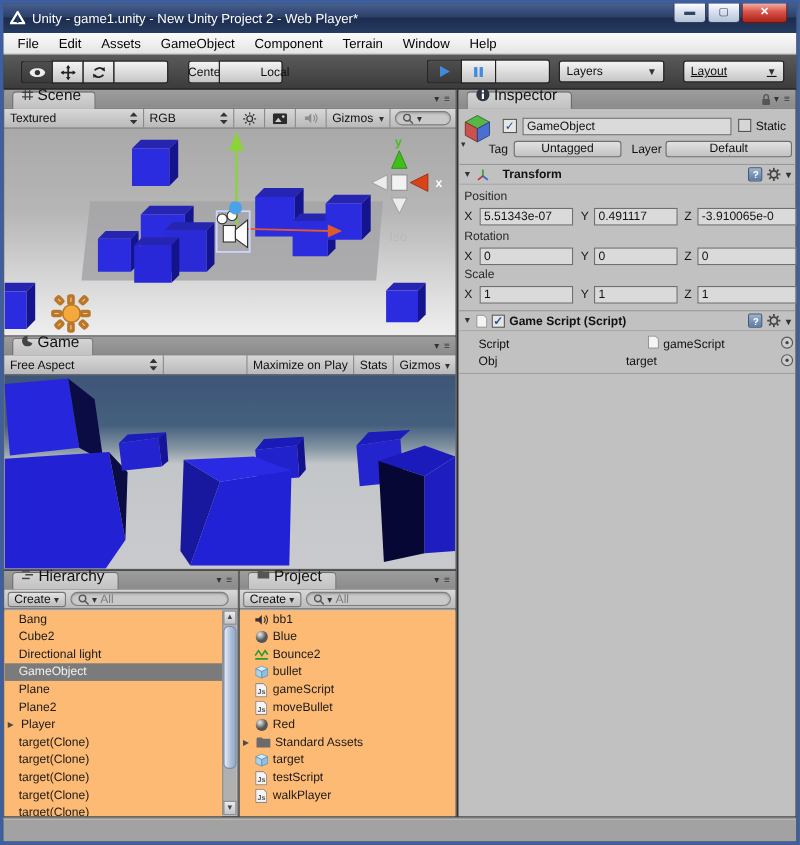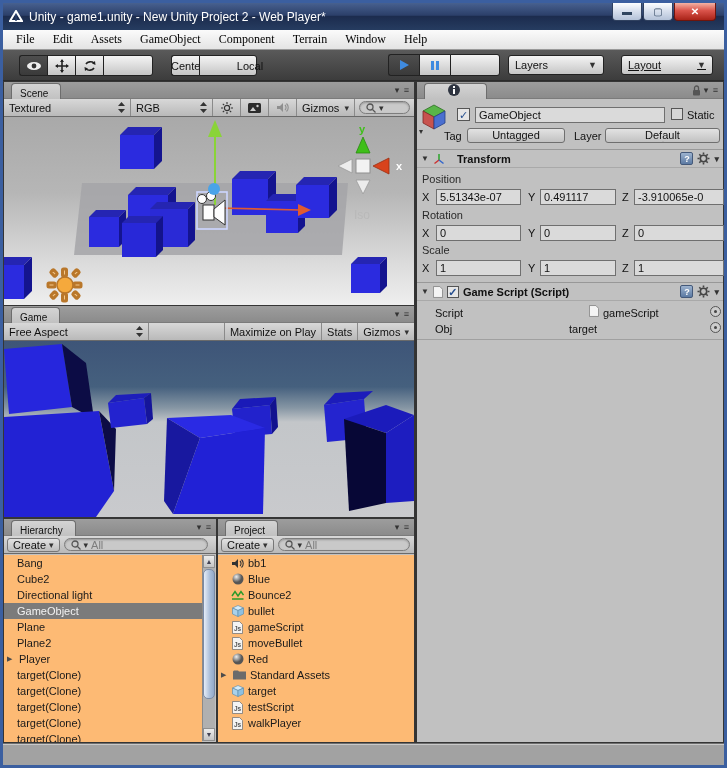--- a/index.html
+++ b/index.html
@@ -17,21 +17,21 @@
   .wbtn{width:30px;height:18px;border:1px solid #30415f;border-top:none;border-radius:0 0 4px 4px;
     background:linear-gradient(180deg,#fdfeff 0%,#d9e1ee 45%,#b4c2d8 100%);
     display:flex;align-items:center;justify-content:center;font-size:10px;color:#30455f;margin-left:1px;}
   .wbtn.close{width:42px;background:linear-gradient(180deg,#f3b2a4 0%,#d9534a 45%,#a92318 100%);
     color:#fff;font-weight:bold;border-color:#6e150d;}
   .wbtn .glyph{line-height:8px;}
 
   
   .menubar{left:0;top:27px;width:721px;height:20px;background:linear-gradient(180deg,#fbfbfb,#e4e4e4);
     border-bottom:1px solid #9a9a9a;display:flex;align-items:center;font-size:12px;color:#000;padding-left:4px;}
-  .menu-item{padding:14px 9px;height:100%;display:flex;align-items:center;cursor:default;font-family:Liberation Serif, serif;}
+  .menu-item{padding:14px 9px;height:100%;display:flex;align-items:center;cursor:default;}
 
   
   .toolbar{left:0;top:47px;width:721px;height:31px;background:linear-gradient(180deg,#5a5a5a,#3c3c3c);
     border-bottom:1px solid #2b2b2b;}
   .btn{background:linear-gradient(180deg,#f4f4f4,#c6c6c6);border:1px solid #222;
     display:flex;align-items:center;justify-content:center;font-size:11px;color:#111;}
   .btn.pressed{background:linear-gradient(180deg,#4e4e4e,#3a3a3a);color:#eee;}
   .toolgroup{display:flex;position:absolute;}
   .toolgroup .btn{width:28px;height:21px;border-right-width:0;}
   .toolgroup .btn:first-child{border-radius:3px 0 0 3px;}
@@ -40,21 +40,21 @@
   .dropbtn{height:20px;border-radius:3px;padding:0 6px;display:flex;align-items:center;justify-content:space-between;
     background:linear-gradient(180deg,#f4f4f4,#c6c6c6);border:1px solid #222;font-size:11px;color:#111;}
   .caret{font-size:9px;color:#333;}
 
   
   .panel{position:absolute;background:#c1c1c1;border:1px solid #353535;}
   .tabstrip{height:17px;background:linear-gradient(180deg,#9d9d9d,#8b8b8b);position:relative;
     border-bottom:1px solid #7b7b7b;}
   .tab{position:absolute;left:7px;top:1px;height:16px;padding:0 12px 12px 8px;border:1px solid #6d6d6d;border-bottom:none;
     border-radius:4px 4px 0 0;background:linear-gradient(180deg,#d4d4d4,#c1c1c1);
-    display:flex;align-items:center;gap:4px;font-size:10px;color:#111;flex-direction:column;}
+    display:flex;align-items:center;gap:4px;font-size:14px;color:#111;}
   .panelmenu{position:absolute;right:4px;top:3px;font-size:9px;color:#333;letter-spacing:1px;}
   .subbar{height:18px;background:linear-gradient(180deg,#d8d8d8,#b9b9b9);border-bottom:1px solid #6a6a6a;
     display:flex;align-items:stretch;font-size:11px;color:#111;}
   .seg{display:flex;align-items:center;border-right:1px solid #8a8a8a;padding:0 5px;gap:4px;}
   .seg.dd{justify-content:space-between;}
   .searchoval{margin:2px 4px;height:13px;border-radius:8px;border:1px solid #7d7d7d;background:#c9c9c9;
     box-shadow:inset 0 1px 2px rgba(0,0,0,.25);display:flex;align-items:center;padding:0 6px;gap:3px;flex:1;}
   .searchtext{color:#7d7d7d;font-size:11px;}
   .updown{display:flex;flex-direction:column;line-height:4px;font-size:6px;color:#333;}
 

